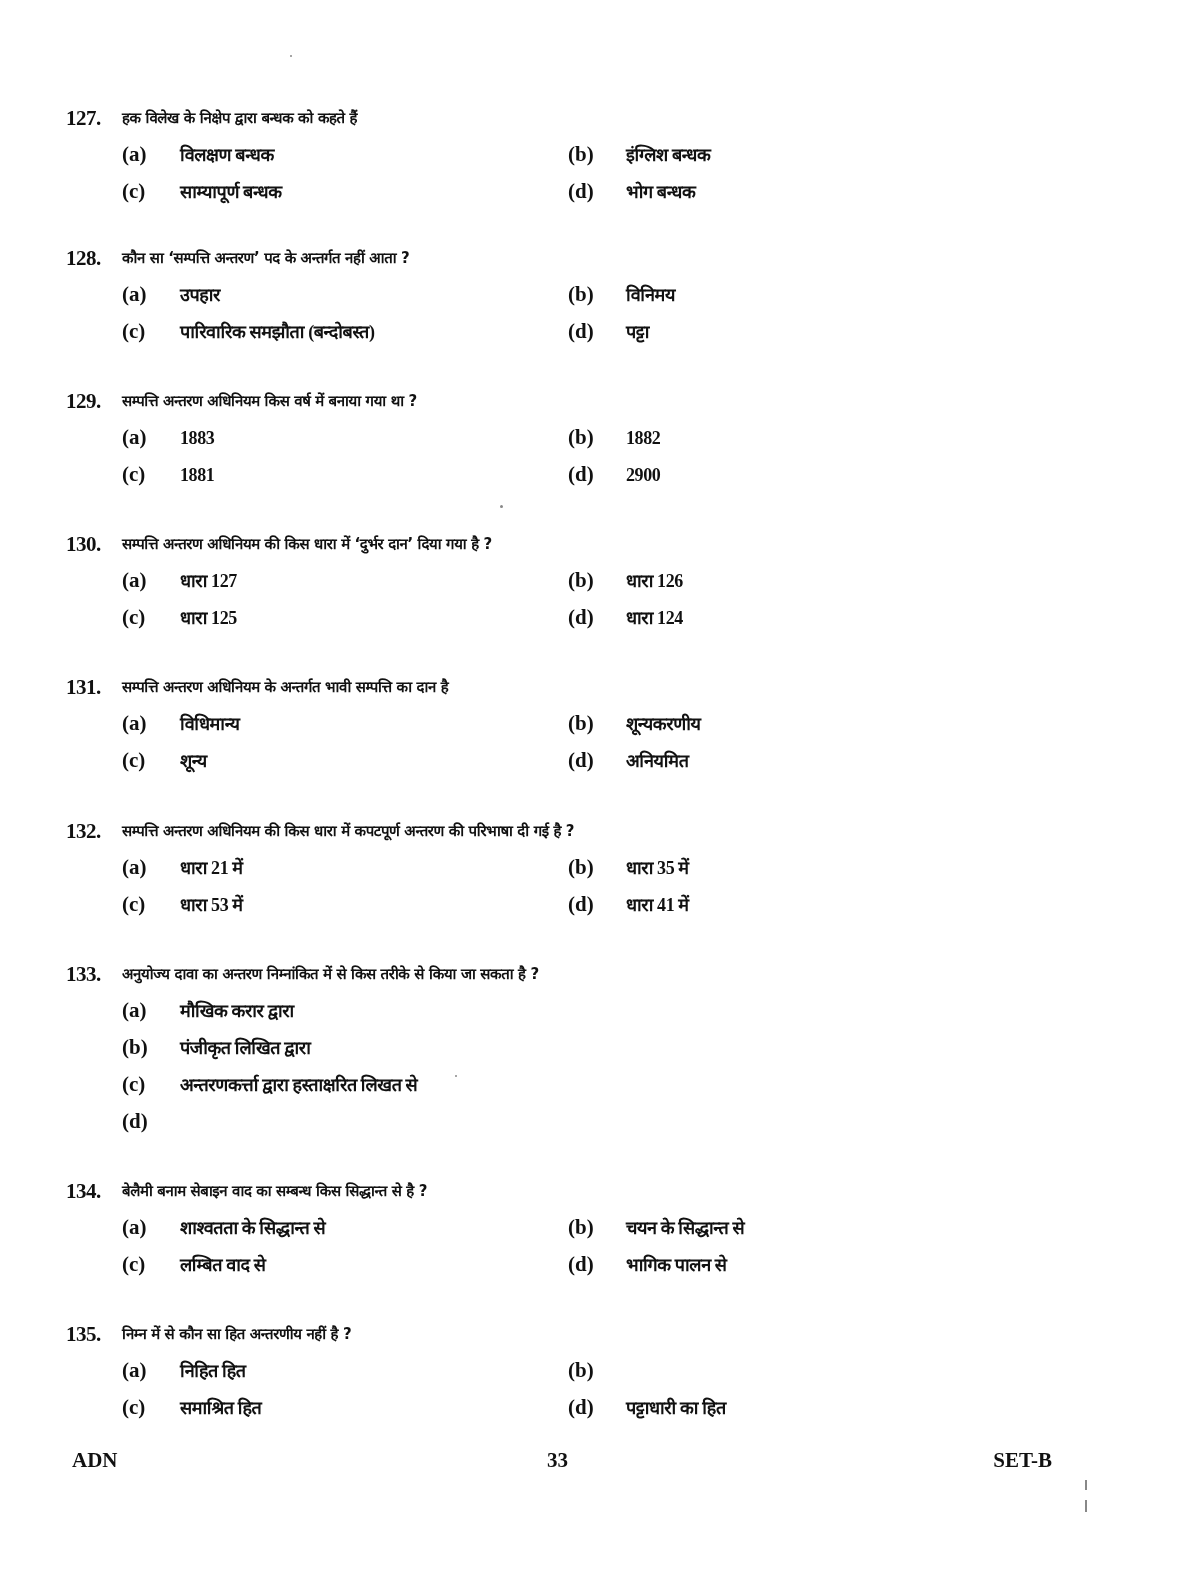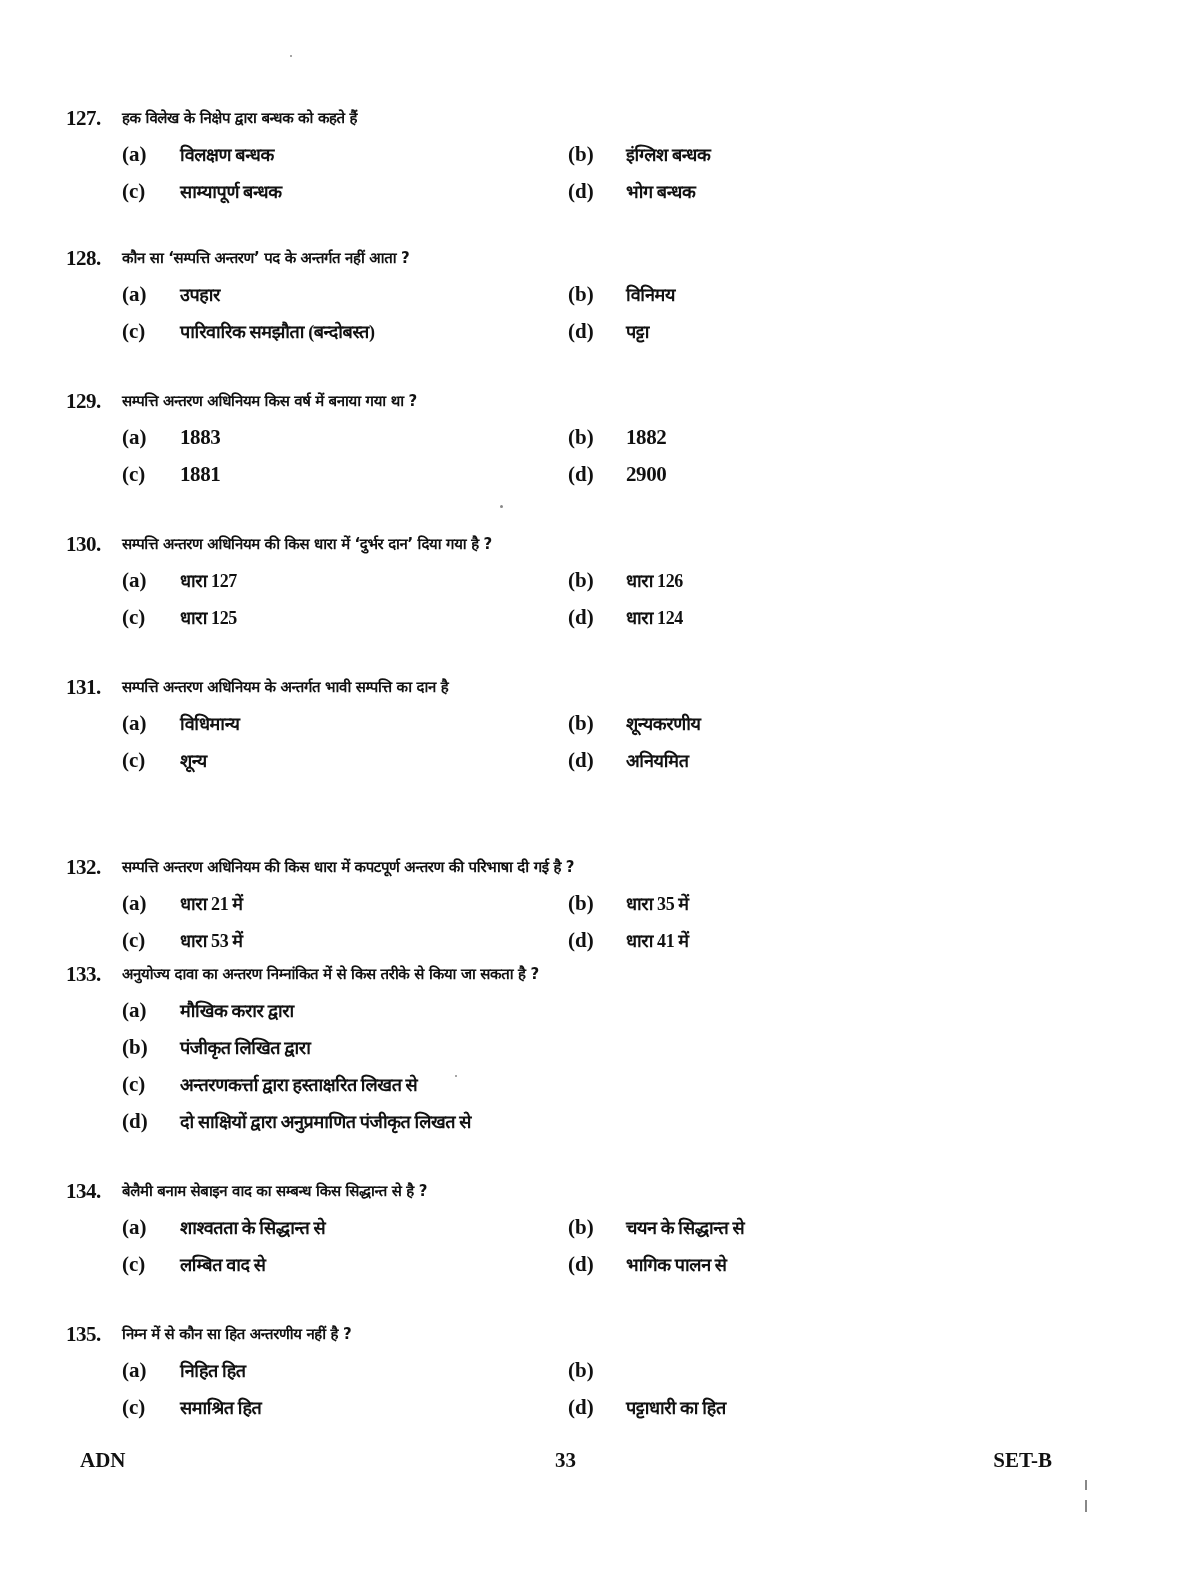--- a/index.html
+++ b/index.html
@@ -67,32 +67,32 @@
       font-weight: bold;
     }
     .opt-text {
       font-family: Liberation Serif, serif;
       font-size: 18px;
       font-weight: bold;
       letter-spacing: -0.4px;
     }
     .opt-text.num {
       font-family: "Liberation Serif", "DejaVu Serif", serif;
-      font-size: 21px;
+      font-size: 18px;
     }
     .footer {
       position: absolute;
       top: 1448px;
       left: 72px;
       width: 980px;
       height: 30px;
       font-weight: bold;
       font-size: 21px;
     }
-    .footer span { position: absolute; top: 0; margin-left: 8px; }
+    .footer span { position: absolute; top: 0; }
     .footer .left { left: 0; }
     .footer .center { left: 475px; }
     .footer .right { right: 0; }
     .speck {
       position: absolute;
       background: #888;
       border-radius: 50%;
     }
   </style>
 </head>
@@ -218,21 +218,21 @@
           <span class="opt-label">(c)</span>
           <span class="opt-text">शून्य</span>
         </div>
       <div class="opt">
           <span class="opt-label">(d)</span>
           <span class="opt-text">अनियमित</span>
         </div>
     </div>
   </div>
 
-  <div class="question" style="top:813px;margin-top:36px;">
+  <div class="question" style="top:813px;">
     <div class="q-line">
       <span class="q-num">132.</span>
       <span class="q-text">सम्पत्ति अन्तरण अधिनियम की किस धारा में कपटपूर्ण अन्तरण की परिभाषा दी गई है ?</span>
     </div>
     <div class="opts">
       <div class="opt">
           <span class="opt-label">(a)</span>
           <span class="opt-text">धारा 21 में</span>
         </div>
       <div class="opt">
@@ -263,21 +263,20 @@
       <div class="opt">
           <span class="opt-label">(b)</span>
           <span class="opt-text">पंजीकृत लिखित द्वारा</span>
         </div>
       <div class="opt">
           <span class="opt-label">(c)</span>
           <span class="opt-text">अन्तरणकर्त्ता द्वारा हस्ताक्षरित लिखत से</span>
         </div>
       <div class="opt">
           <span class="opt-label">(d)</span>
-          <span class="opt-text">दो साक्षियों द्वारा अनुप्रमाणित पंजीकृत लिखत से</span>
         </div>
     </div>
   </div>
 
   <div class="question" style="top:1173px;">
     <div class="q-line">
       <span class="q-num">134.</span>
       <span class="q-text">बेलैमी बनाम सेबाइन वाद का सम्बन्ध किस सिद्धान्त से है ?</span>
     </div>
     <div class="opts">

